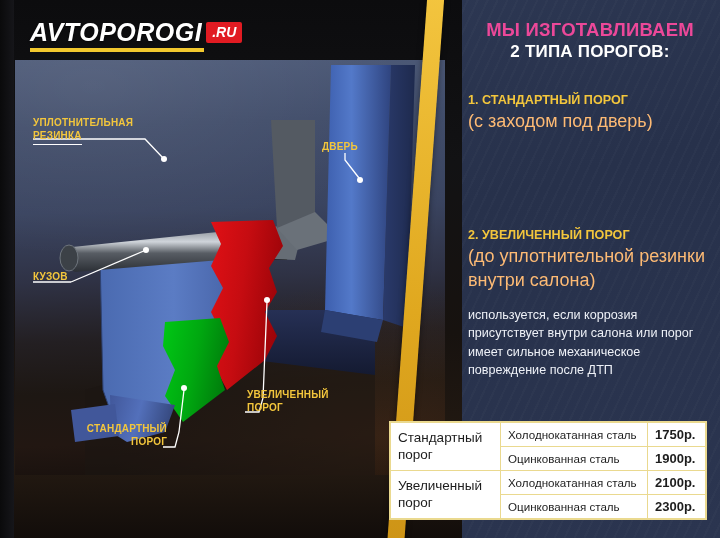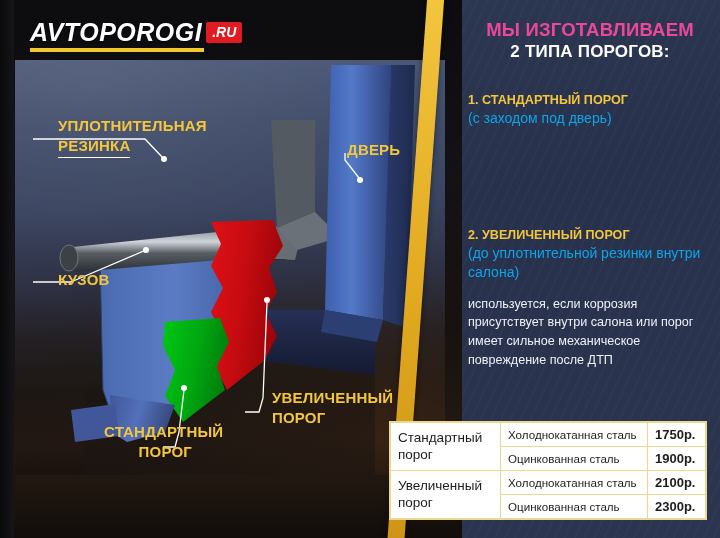--- a/index.html
+++ b/index.html
@@ -63,35 +63,35 @@
     font-size:14px;padding:3px 6px 4px 6px;line-height:1;border-radius:2px;
   }
   .logo-bar{height:4px;background:#f2c82e;margin-top:3px;width:174px;}
   
   .head{position:absolute;left:468px;top:18px;width:244px;text-align:center;}
   .head .l1{color:#ec4899;font-size:18.5px;font-weight:bold;letter-spacing:.2px;line-height:1.25;}
   .head .l2{color:#ffffff;font-size:17px;font-weight:bold;letter-spacing:.2px;line-height:1.25;}
   
   .block{position:absolute;left:468px;width:248px;}
   .b-title{color:#f3c63c;font-size:12.6px;font-weight:bold;line-height:1.35;}
-  .b-sub{color:#0ea5e9;font-size:14px;line-height:1.35;}
+  .b-sub{color:#fdba74;font-size:18px;line-height:1.35;}
   .b-para{color:#eef1f7;font-size:12.6px;line-height:1.48;margin-top:13px;}
   
   .ptable{
     position:absolute;left:389px;top:421px;width:318px;
     background:#ffffff;border:1px solid #ead98f;
     border-collapse:collapse;
   }
   .ptable table{border-collapse:collapse;width:100%;}
   .ptable td{border:1px solid #ead98f;padding:4px 7px;vertical-align:middle;color:#1d1d1d;}
   .pt-name{font-size:13.5px;line-height:1.2;width:110px;}
   .pt-mat{font-size:11.6px;color:#2b2b2b;}
   .pt-price{font-size:13px;font-weight:bold;text-align:left;width:58px;white-space:nowrap;}
   
-  .dlabel{position:absolute;color:#f3c63c;font-size:15px;font-weight:bold;line-height:1.3;letter-spacing:.2px;margin-left:25px;}
+  .dlabel{position:absolute;color:#f3c63c;font-size:10px;font-weight:bold;line-height:1.3;letter-spacing:.2px;}
   .ul{border-bottom:1.4px solid #ffffff;padding-bottom:2px;display:block;}
   
   .leader{position:absolute;left:0;top:0;width:430px;height:415px;pointer-events:none;}
   
   .wm{
     position:absolute;left:596px;top:492px;width:118px;height:44px;
     opacity:.35;pointer-events:none;
   }
   .wm-txt{
     font-size:21px;font-weight:bold;color:#ffffff;font-style:italic;

